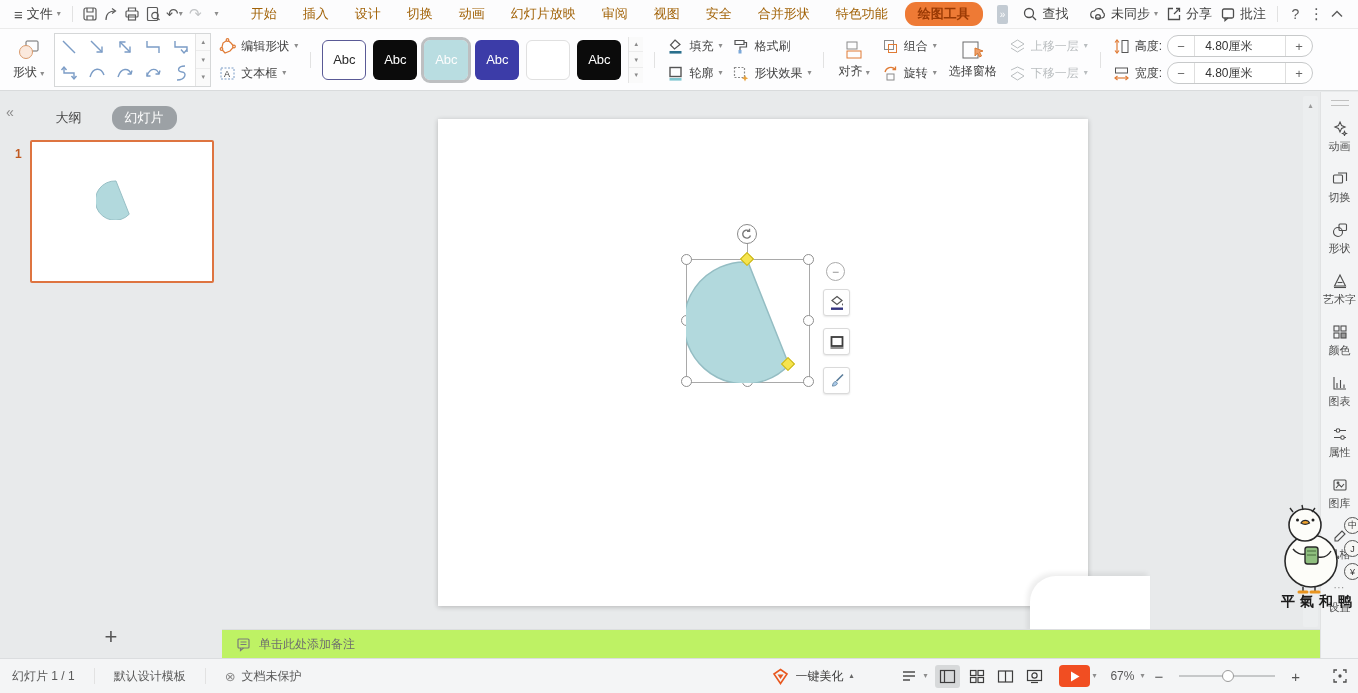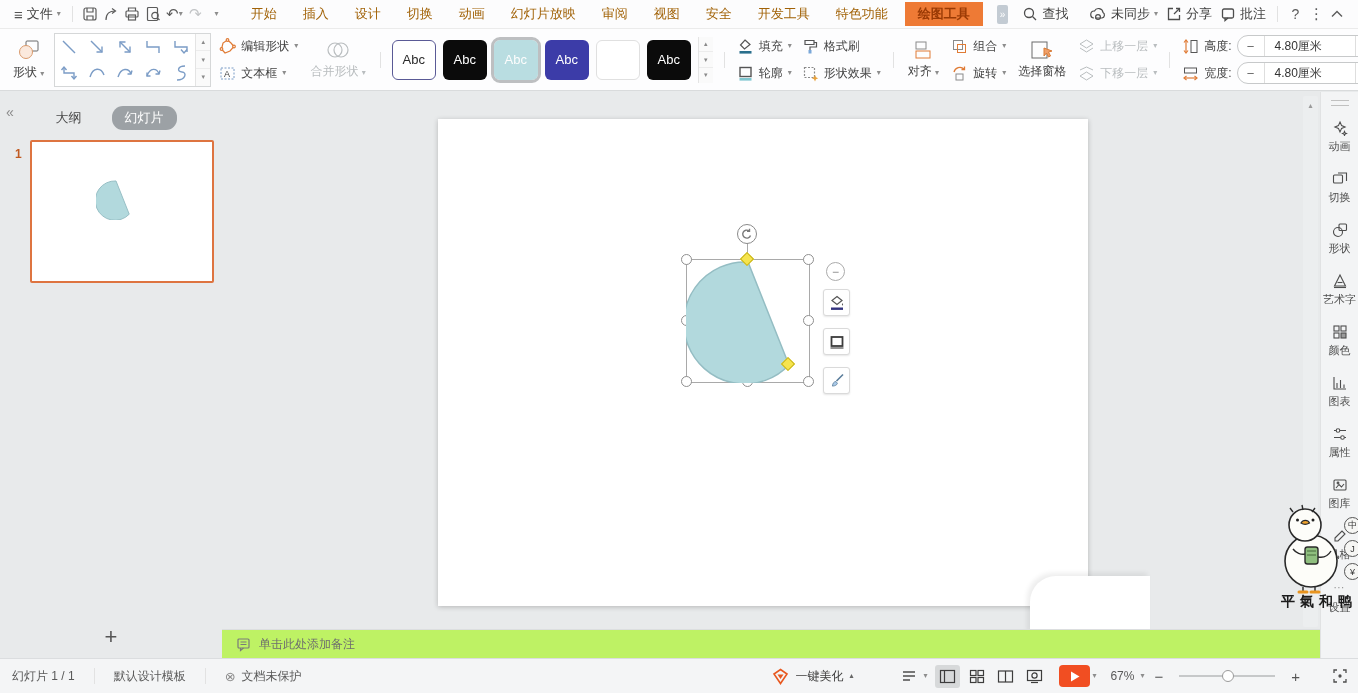--- a/index.html
+++ b/index.html
@@ -7,21 +7,21 @@
 body{font-family:"Liberation Sans","DejaVu Sans",sans-serif;font-size:12px;color:#3d3d3d;background:#e8eaeb;position:relative;cursor:default}
 svg{display:block}
 .vdiv{width:1px;height:16px;background:#e2e2e2;margin:0 7px;flex:none}
 
 
 .menubar{height:29px;background:#fcfcfd;border-bottom:1px solid #ebebeb;display:flex;align-items:center;padding:0 10px;white-space:nowrap}
 .mword{display:flex;align-items:center;gap:4px;font-size:13px;color:#3f3f3f;padding:0 4px}
 .qicon{width:27px;height:24px;display:flex;align-items:center;justify-content:center;color:#5b5b5b;font-size:15px}
 .qicon.dis{color:#c2c4c6}
 .mtab{padding:4px 13px;font-size:13px;color:#a16207}
-.pill{background:#ee7a35;color:#9a3a05;font-weight:700;border-radius:0;padding:3px 13px;font-size:13px;margin:0 4px}
+.pill{background:#ee7a35;color:#9a3a05;font-weight:700;border-radius:11px;padding:3px 13px;font-size:13px;margin:0 4px}
 .mini-exp{width:15px;height:19px;background:#c3cbd3;color:#fff;border-radius:2px;display:flex;align-items:center;justify-content:center;font-size:10px;margin:0 10px}
 .caret{font-size:8px;color:#8d8d8d;line-height:1}
 
 
 .ribbon{height:62px;background:#fdfdfe;border-bottom:1px solid #d9dbdc;display:flex;align-items:center;padding:0 6px;white-space:nowrap}
 .rcol{display:flex;flex-direction:column;justify-content:center;gap:4px;padding:0 5px}
 .rrow{display:flex;align-items:center;gap:5px;font-size:12px;color:#424242;height:23px}
 .stack{display:flex;flex-direction:column;align-items:center;justify-content:center;gap:3px;padding:0 7px;font-size:12px;color:#424242;height:56px}
 .dis2,.dis2 *{color:#b9bdbf!important}
 .gallery{display:flex;border:1px solid #d5d7d8;background:#fff;height:54px;margin:0 3px}
@@ -133,21 +133,21 @@
   <span style="width:14px"></span>
   <span class="mtab">开始</span>
   <span class="mtab">插入</span>
   <span class="mtab">设计</span>
   <span class="mtab">切换</span>
   <span class="mtab">动画</span>
   <span class="mtab">幻灯片放映</span>
   <span class="mtab">审阅</span>
   <span class="mtab">视图</span>
   <span class="mtab">安全</span>
-  <span class="mtab">开发工具</span>
+  <span class="mtab">合并形状</span>
   <span class="mtab">特色功能</span>
   <span class="pill">绘图工具</span>
   <span class="mini-exp">»</span>
   <span class="mword">
     <svg width="16" height="16" viewBox="0 0 16 16" fill="none" stroke="#4d4d4d" stroke-width="1.3">
         <circle cx="7" cy="7" r="4.5"></circle>
         <path d="M10.5 10.5 14 14"></path>
       </svg>
     <span>查找</span>
   </span>
@@ -280,27 +280,20 @@
         <span class="caret">▾</span>
     </span>
     <span class="rrow">
       <svg width="17" height="17" viewBox="0 0 17 17" fill="none">
           <rect x="2" y="3" width="13" height="11" stroke="#7b9cc6" stroke-dasharray="2 1.5"></rect>
           <text x="5" y="12" font-size="9" fill="#444" font-family="sans-serif">A</text>
         </svg>
       <span>文本框</span>
         <span class="caret">▾</span>
     </span>
-  </div>
-  <div class="stack dis2">
-    <svg width="26" height="20" viewBox="0 0 26 20" fill="none" stroke="#b9bdbf" stroke-width="1.2">
-        <circle cx="10" cy="10" r="7"></circle>
-        <circle cx="16" cy="10" r="7"></circle>
-      </svg>
-    <span><span>合并形状</span> <span class="caret">▾</span></span>
   </div>
   <span class="vdiv"></span>
   <div class="abcwrap">
     <span class="abc" style="background:#fff;border:1.5px solid #5a5a96;color:#2a2a2a">Abc</span>
     <span class="abc" style="background:#0b0b0b;color:#fff">Abc</span>
     <span class="abc sel-ring" style="background:#b9dde1;color:#fdfdfd">Abc</span>
     <span class="abc" style="background:#3c3ca8;color:#fff">Abc</span>
     <span class="abc" style="background:#fff;border:1px solid #e0e0e0;color:#fff">Abc</span>
     <span class="abc" style="background:#0b0b0b;color:#fff">Abc</span>
     <div class="gspin" style="height:46px">

